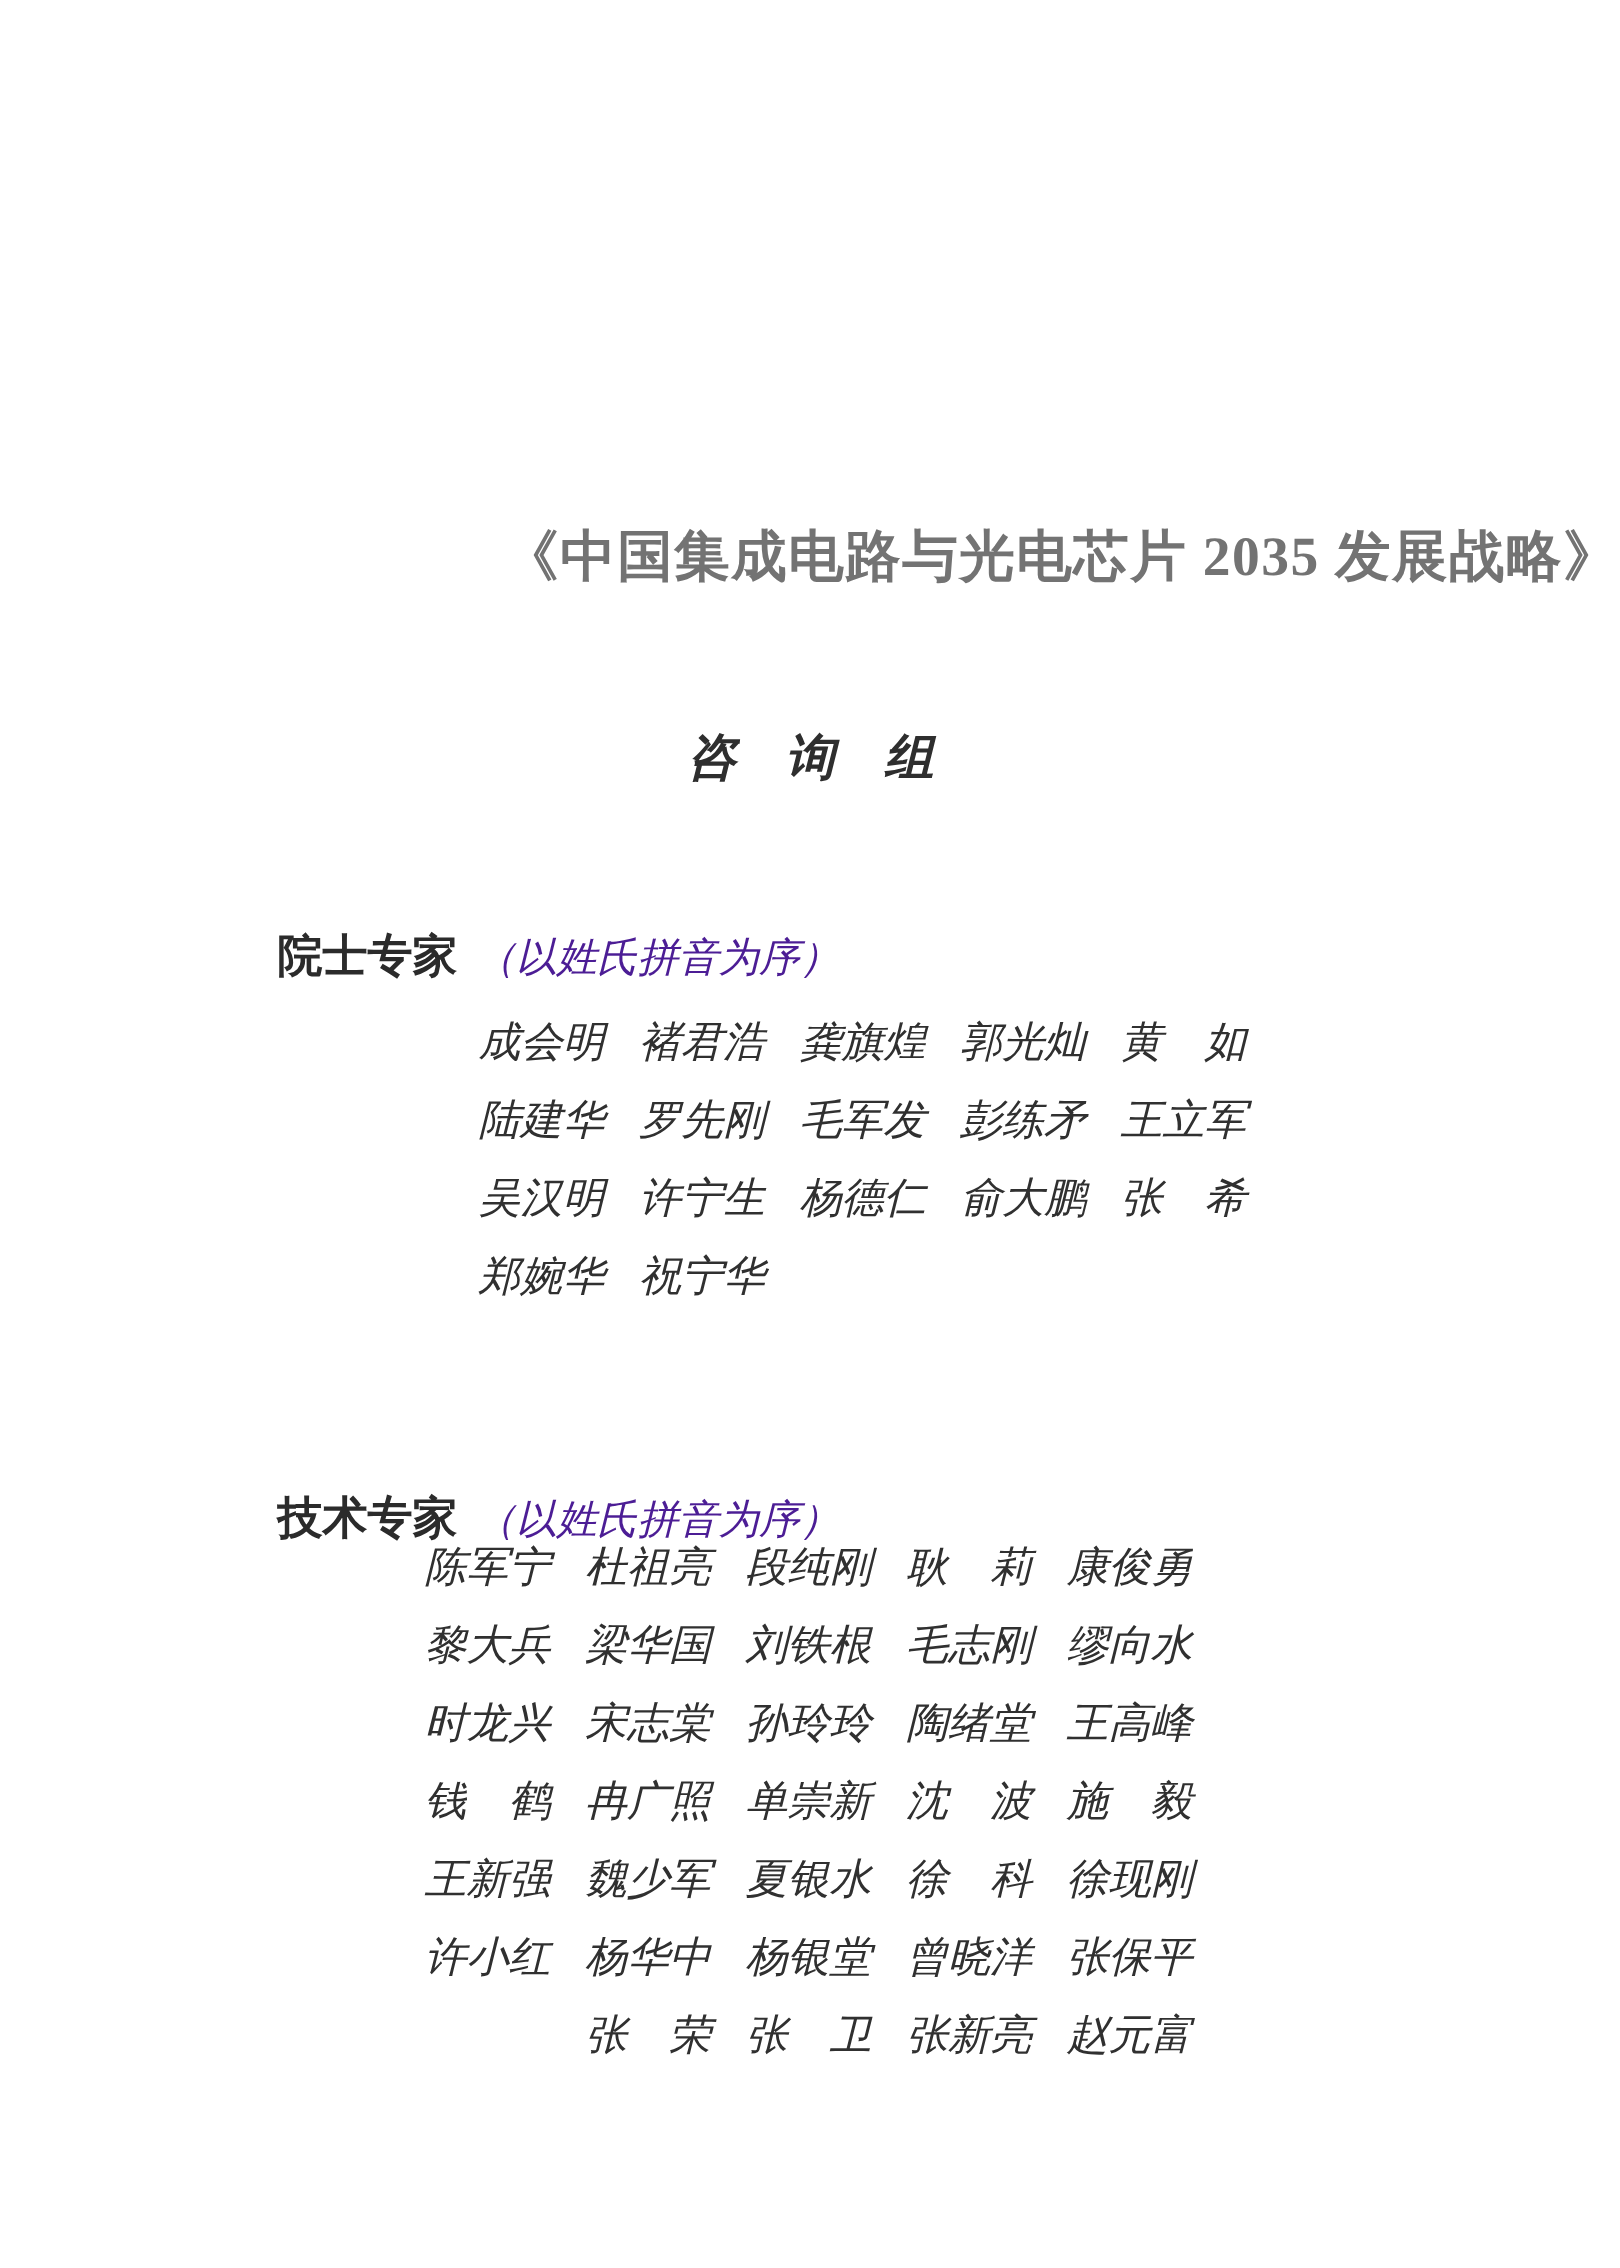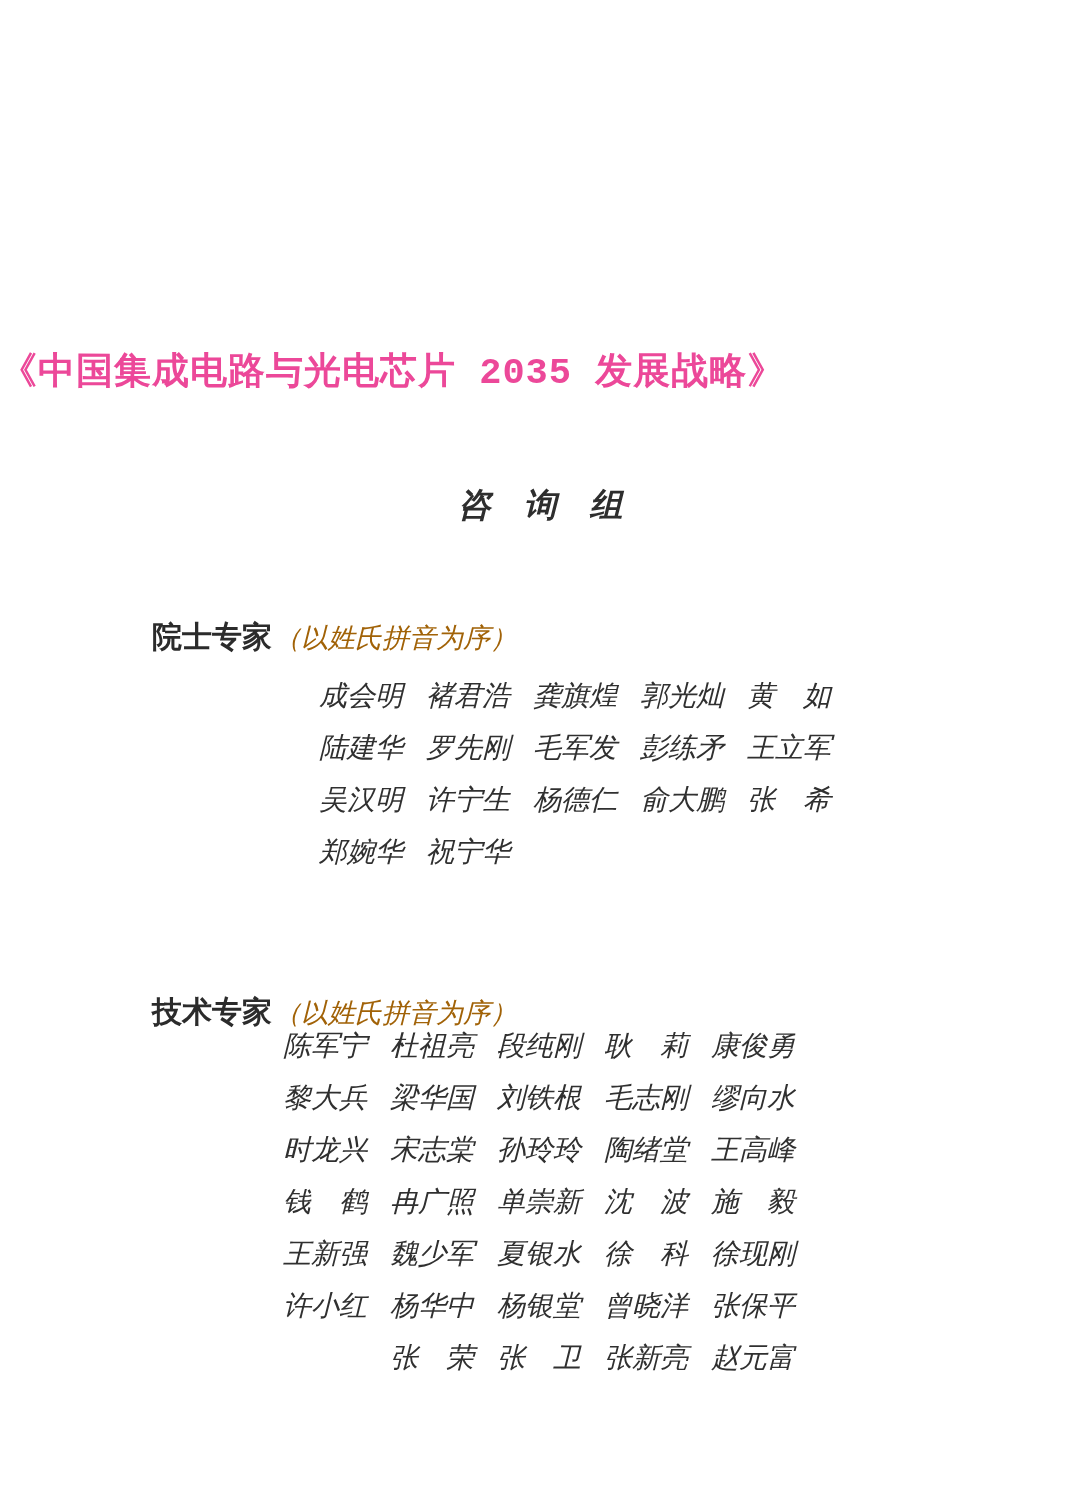--- a/index.html
+++ b/index.html
@@ -14,26 +14,26 @@
     background: #ffffff;
     color: #262626;
     font-family: "Liberation Serif", serif;
     overflow: hidden;
   }
   .doc-title {
     position: absolute;
     top: 346px;
     left: 0;
     width: 100%;
-    text-align: left;
-    font-family: Liberation Mono, monospace;
+    text-align: right;
+    font-family: Liberation Serif, serif;
     font-weight: 700;
     font-size: 37px;
     letter-spacing: 1px;
-    color: #ec4899;
+    color: #737373;
     white-space: nowrap;
   }
   .group-heading {
     position: absolute;
     top: 483px;
     left: 0;
     width: 100%;
     text-align: center;
     font-family: "Liberation Serif", serif;
     font-weight: 700;
@@ -46,27 +46,28 @@
     left: 152px;
     white-space: nowrap;
   }
   .section-header.academicians { top: 617px; }
   .section-header.technical   { top: 992px; }
   .section-label {
     font-family: "Liberation Sans", sans-serif;
     font-weight: 700;
     font-size: 30px;
     color: #2b2b2b;
+    margin-left: 33px;
   }
   .section-note {
     font-family: "Liberation Serif", serif;
     font-style: italic;
     font-size: 27px;
-    color: #a16207;
-    margin-left: 2px;
+    color: #4c1d95;
+    margin-left: 12px;
   }
   .name-grid {
     position: absolute;
     left: 283px;
     white-space: nowrap;
   }
   .name-grid.academicians { top: 670px; margin-left: 36px; }
   .name-grid.technical    { top: 1020px; text-align: right; }
   .name-row {
     height: 52px;

